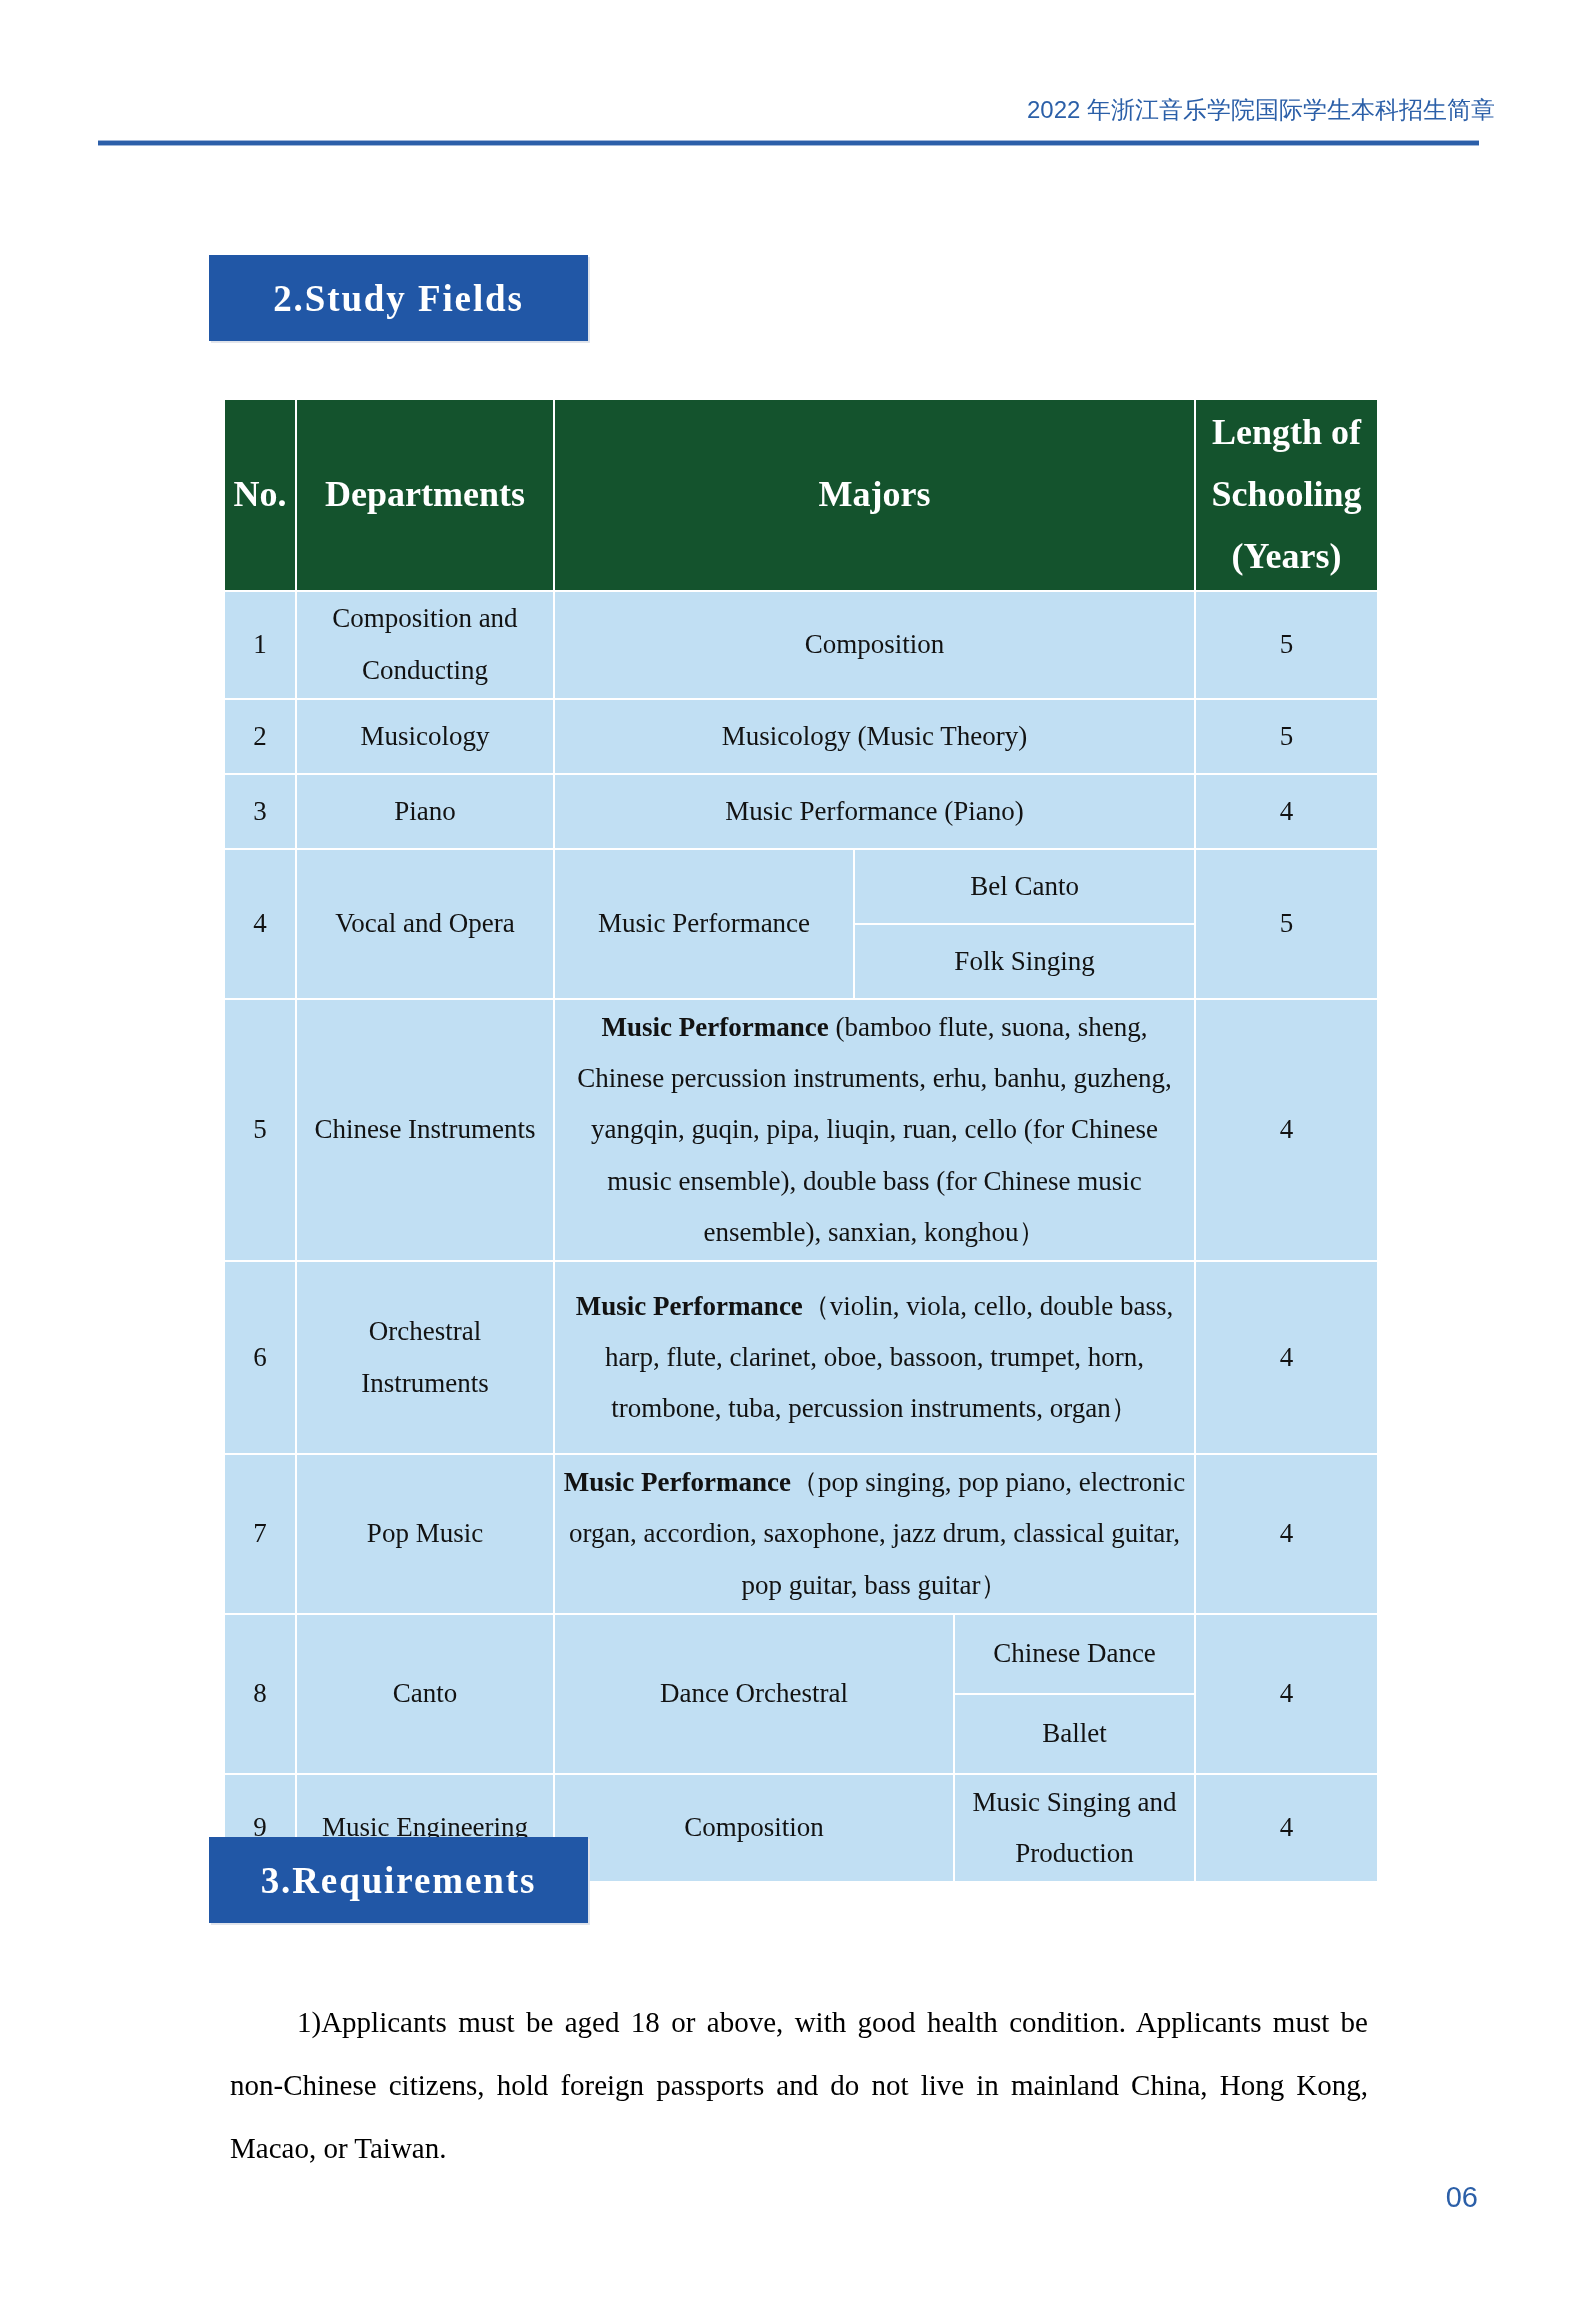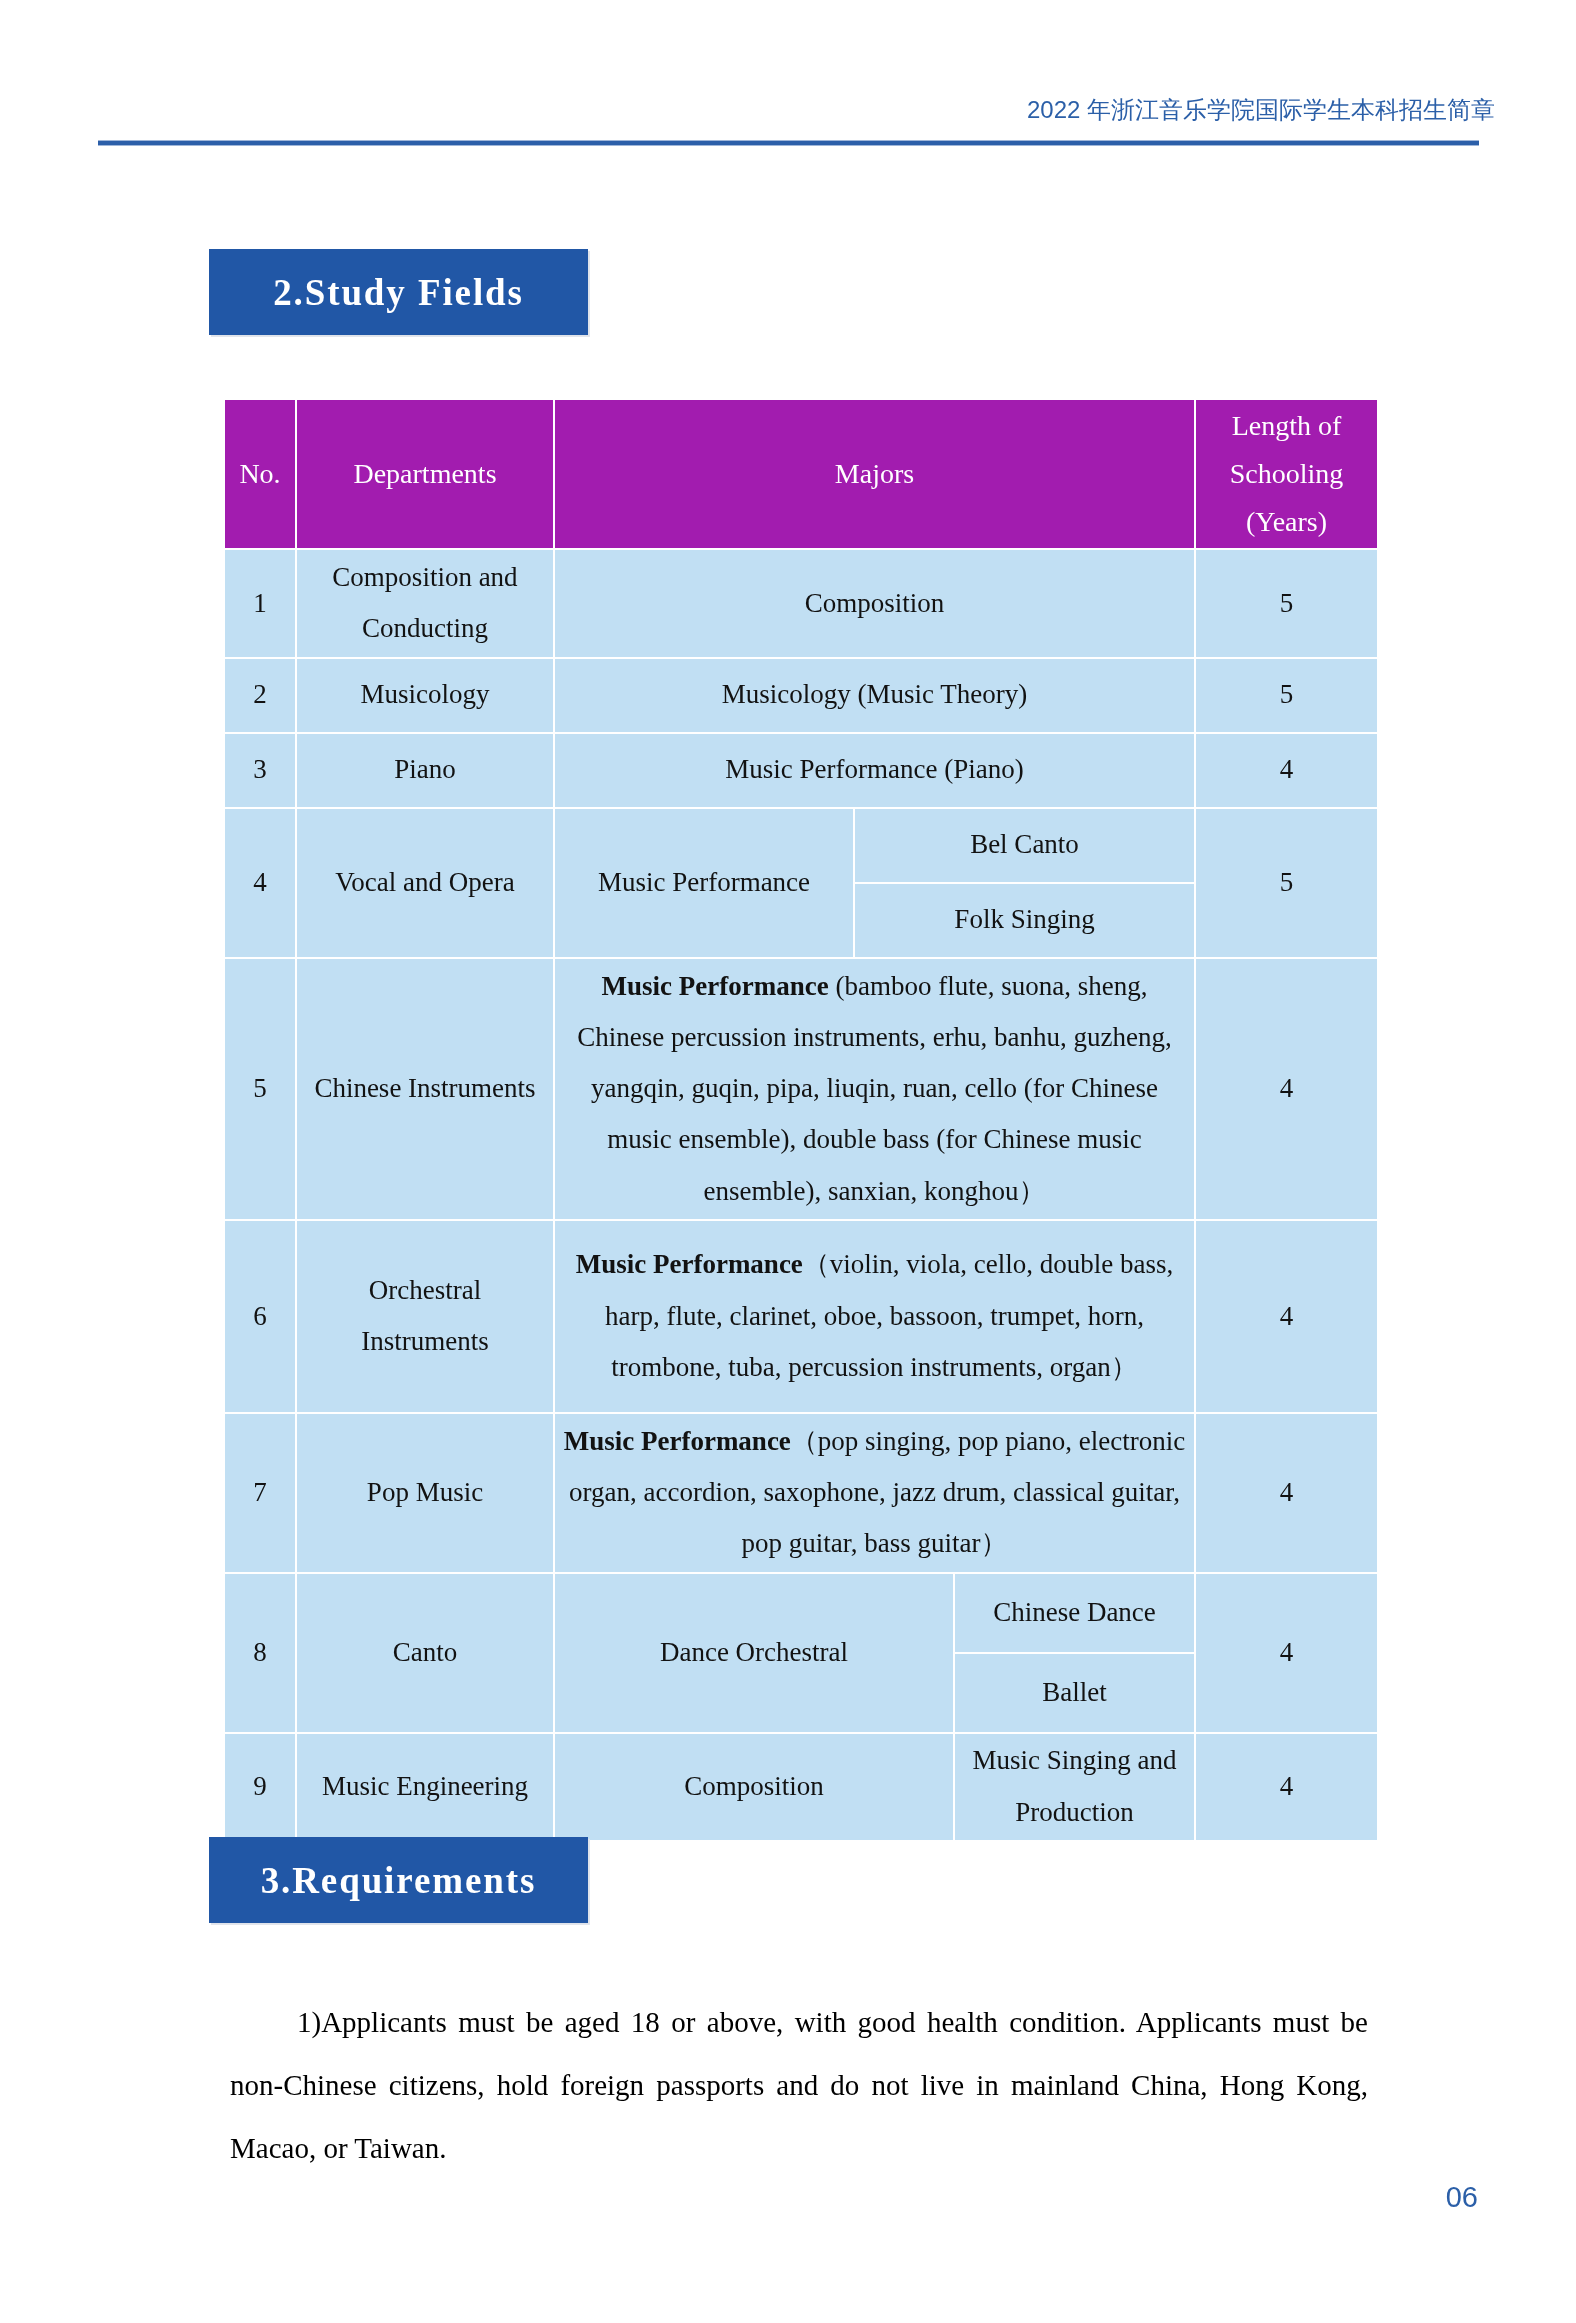--- a/index.html
+++ b/index.html
@@ -18,36 +18,36 @@
     background:linear-gradient(to bottom,#9fb6d9 0,#9fb6d9 0.9px,#2c5fa9 0.9px,#2c5fa9 4.7px,#9fb6d9 4.7px,#9fb6d9 5.6px);
   }
   
   .section-heading {
     position:absolute; left:209px; width:379px; height:86px;
     background:#2157a6; color:#ffffff;
     display:flex; align-items:center; justify-content:center;
     font-size:37px; font-weight:bold; letter-spacing:1.9px;
     box-shadow:1.9px 1.9px 0 #dfe3ea;
   }
-  .section-heading.study { top:249px;justify-content:center; }
+  .section-heading.study { top:255px;justify-content:center; }
   .section-heading.req   { top:1837px; }
   
   table.fields-table {
     position:absolute; left:223px; top:398px; width:1153px;
     border-collapse:collapse; table-layout:fixed;
   }
   table.fields-table td, table.fields-table th {
     border:2.8px solid #ffffff; background:#c1dff3;
     text-align:center; vertical-align:middle;
     font-size:27px; color:#121212; line-height:1.9; padding:1.9px 5.6px;
     font-weight:normal; word-wrap:break-word;
   }
   table.fields-table th {
-    background:#a21caf; color:#ffffff; font-weight:normal;
-    font-size:28px; line-height:1.72; padding:1.9px 3.7px;
+    background:#14532d; color:#ffffff; font-weight:bold;
+    font-size:36px; line-height:1.72; padding:1.9px 3.7px;
   }
   td.c-len { font-size:34px; }
   td.bold, .bold { font-weight:bold; }
   td.c-major-long {
     text-align:justify; line-height:46px; padding:3.7px 13px; font-size:27px;
   }
   td.c-major-long b { font-weight:bold; }
   
   .body-par {
     position:absolute; left:222px; top:1983px; width:1138px; margin:8px;

